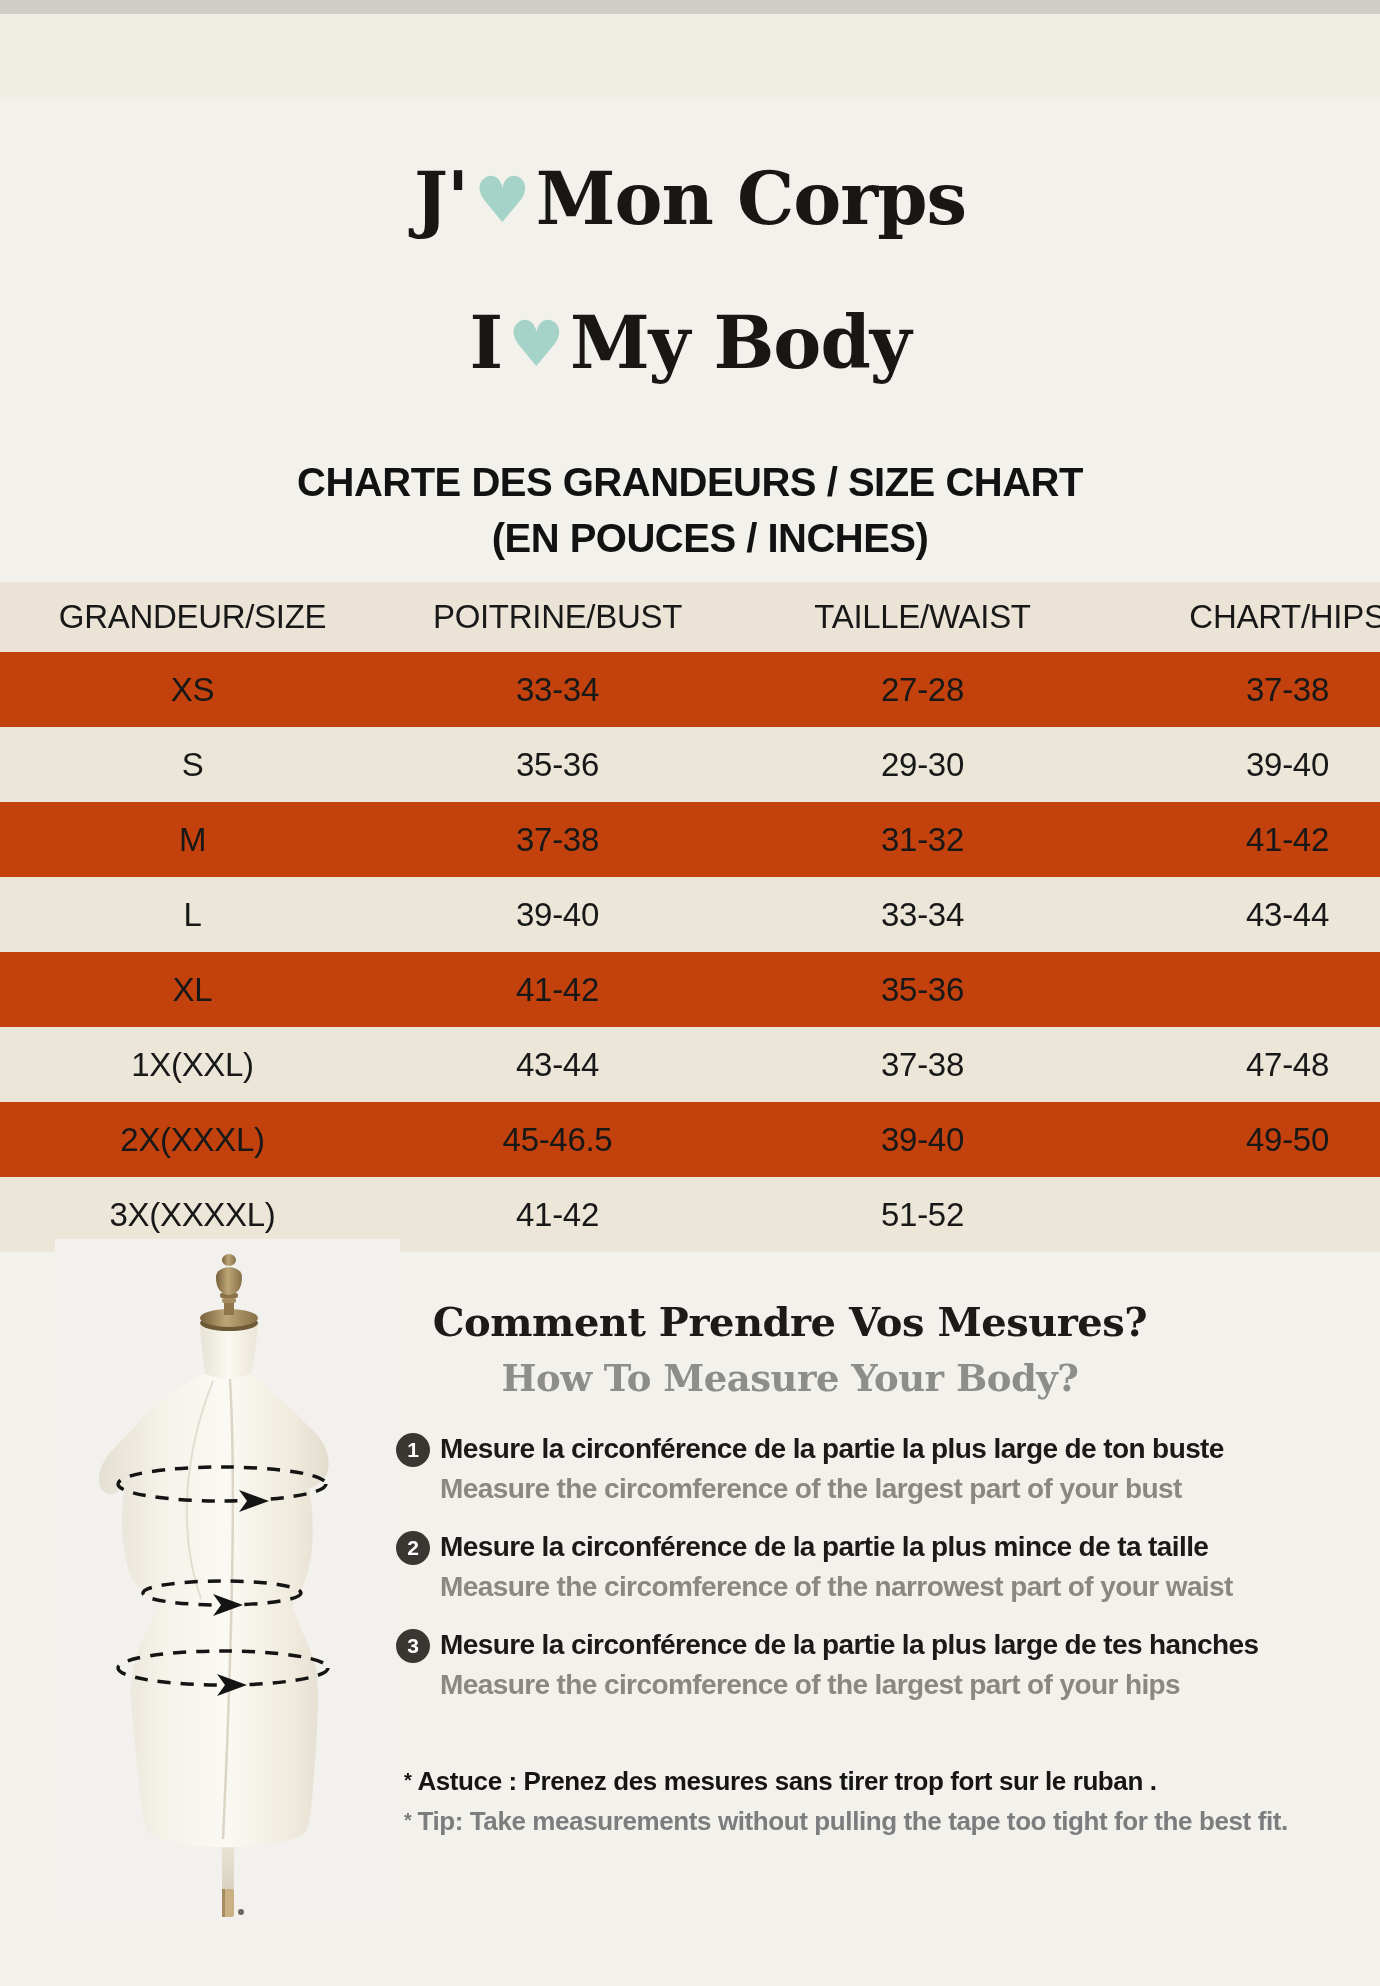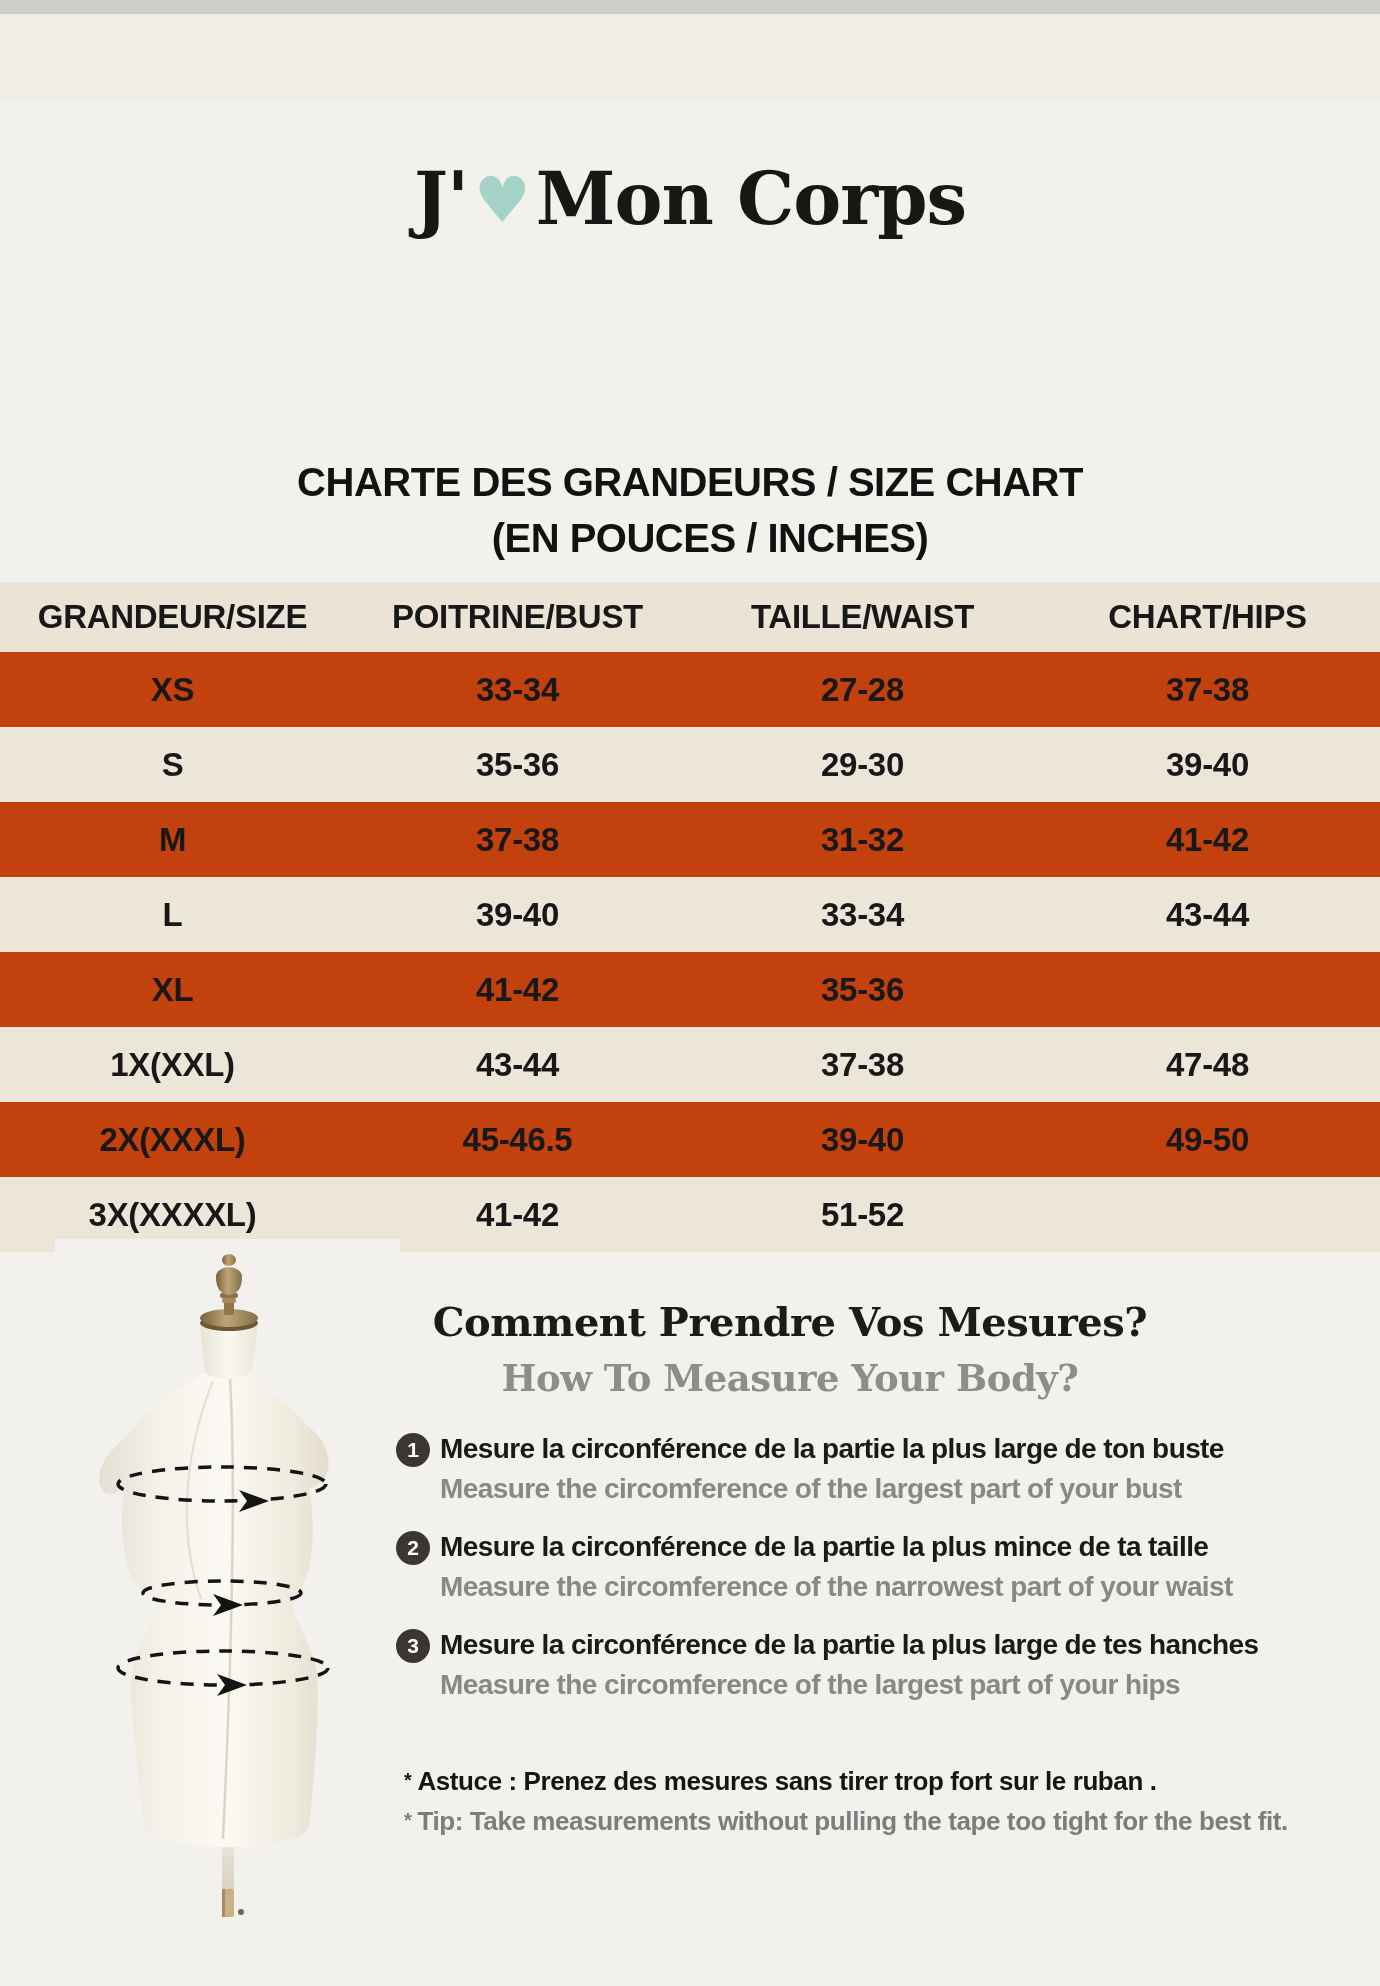--- a/index.html
+++ b/index.html
@@ -20,22 +20,22 @@
             color:#121212;font-size:40px;letter-spacing:-0.5px;white-space:nowrap;}
   #subtitle1{top:446px;}
   #subtitle2{top:502px;padding-left:20px;}
 
   
   .size-table{position:absolute;top:568px;left:0;width:1380px;}
   .trow{display:flex;align-items:center;height:75px;}
   .trow.header{height:70px;background:#eae3d6;}
   .trow.beige{background:#ece6d9;}
   .trow.light{background:#c2410c;}
-  .cell{flex:0 0 25%;text-align:center;font-weight:700;font-size:33px;color:#181818;
-        letter-spacing:-0.3px;}
+  .cell{flex:0 0 25%;text-align:center;font-weight:400;font-size:33px;color:#181818;
+        letter-spacing:-0.3px;padding-left:20px;}
 
   
   .mannequin{position:absolute;left:55px;top:1225px;width:345px;height:760px;}
 
   
   .h-fr{position:absolute;left:400px;width:780px;top:1284px;text-align:center;
         font-family:"DejaVu Serif",serif;font-weight:700;font-size:40px;color:#1d1b1a;
         letter-spacing:-0.5px;white-space:nowrap;}
   .h-en{position:absolute;left:400px;width:780px;top:1342px;text-align:center;
         font-family:"DejaVu Serif",serif;font-weight:700;font-size:37px;color:#8d8d8b;
@@ -59,20 +59,23 @@
   .marker{font-size:20px;vertical-align:3px;margin-right:6px;}
 </style>
 </head>
 <body>
 
 <div class="page">
   <div class="top-band"></div>
 
   <div class="title" id="title-fr">
     <span>J'</span><span class="heart">♥</span><span>Mon Corps</span>
+  </div>
+  <div class="title" id="title-en">
+    <span>I</span><span class="heart">♥</span><span>My Body</span>
   </div>
 
   <div class="subtitle" id="subtitle1">CHARTE DES GRANDEURS / SIZE CHART</div>
   <div class="subtitle" id="subtitle2">(EN POUCES / INCHES)</div>
 
   <div class="size-table">
     <div class="trow header">
       <div class="cell">GRANDEUR/SIZE</div>
       <div class="cell">POITRINE/BUST</div>
       <div class="cell">TAILLE/WAIST</div>

